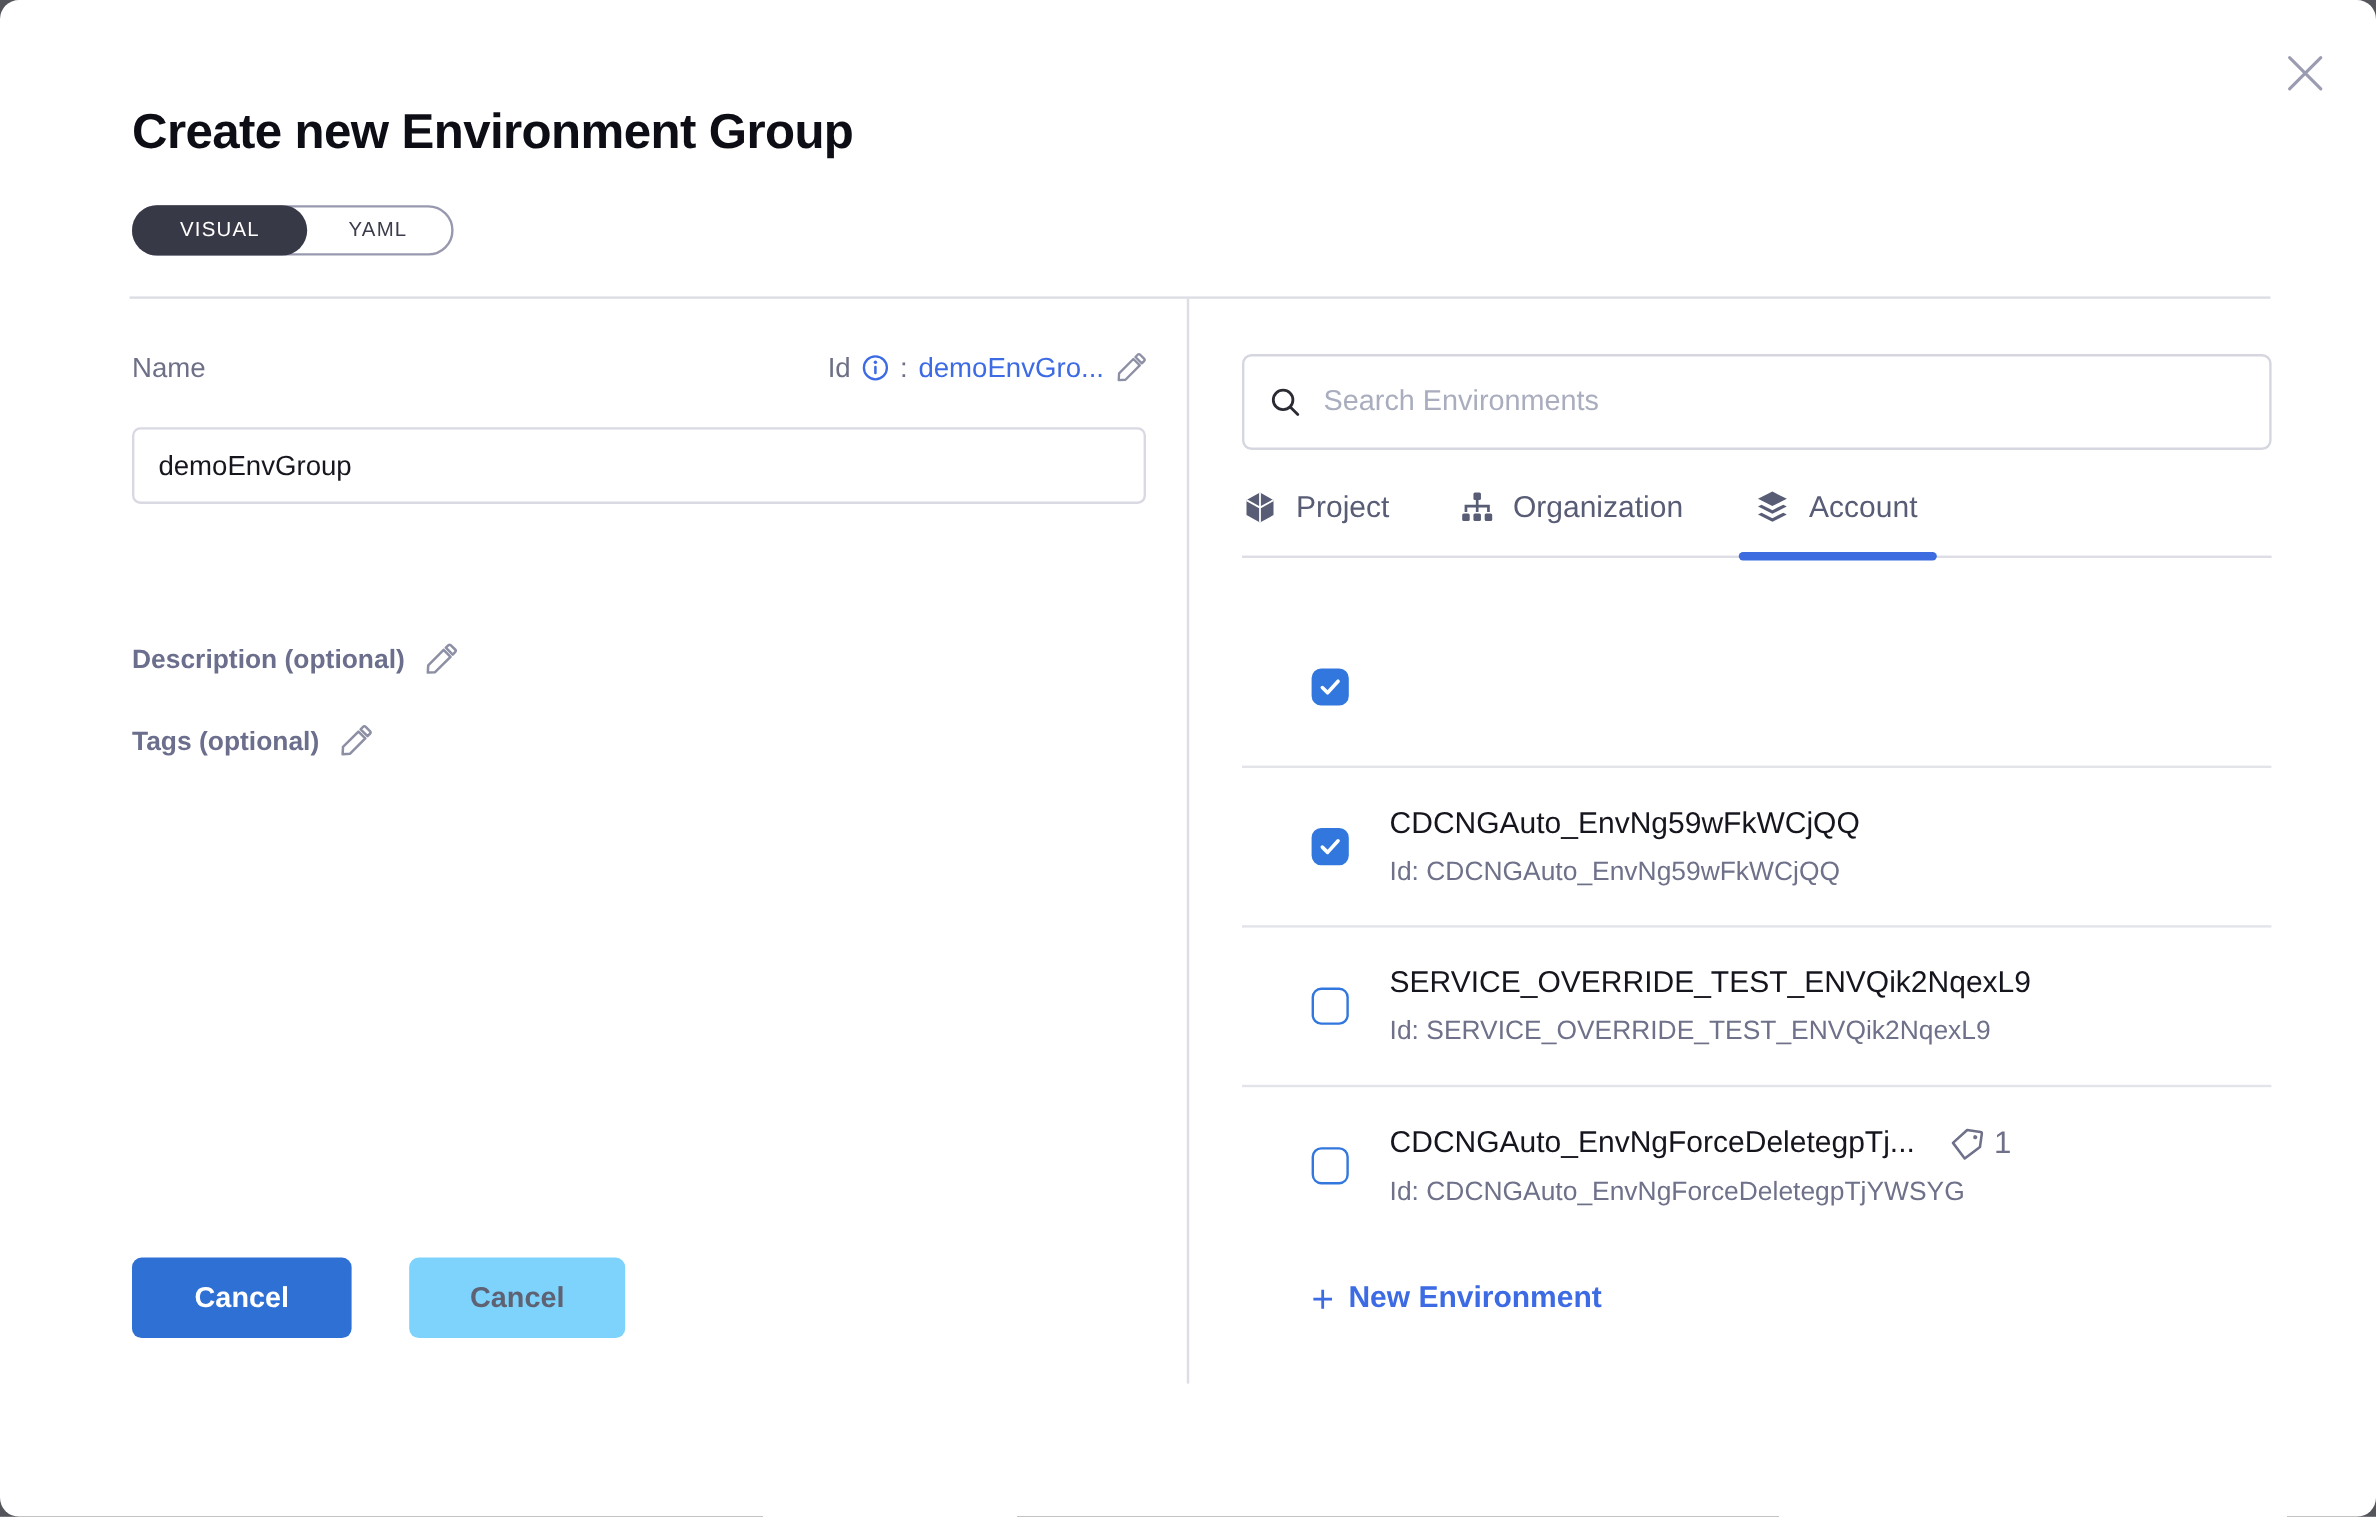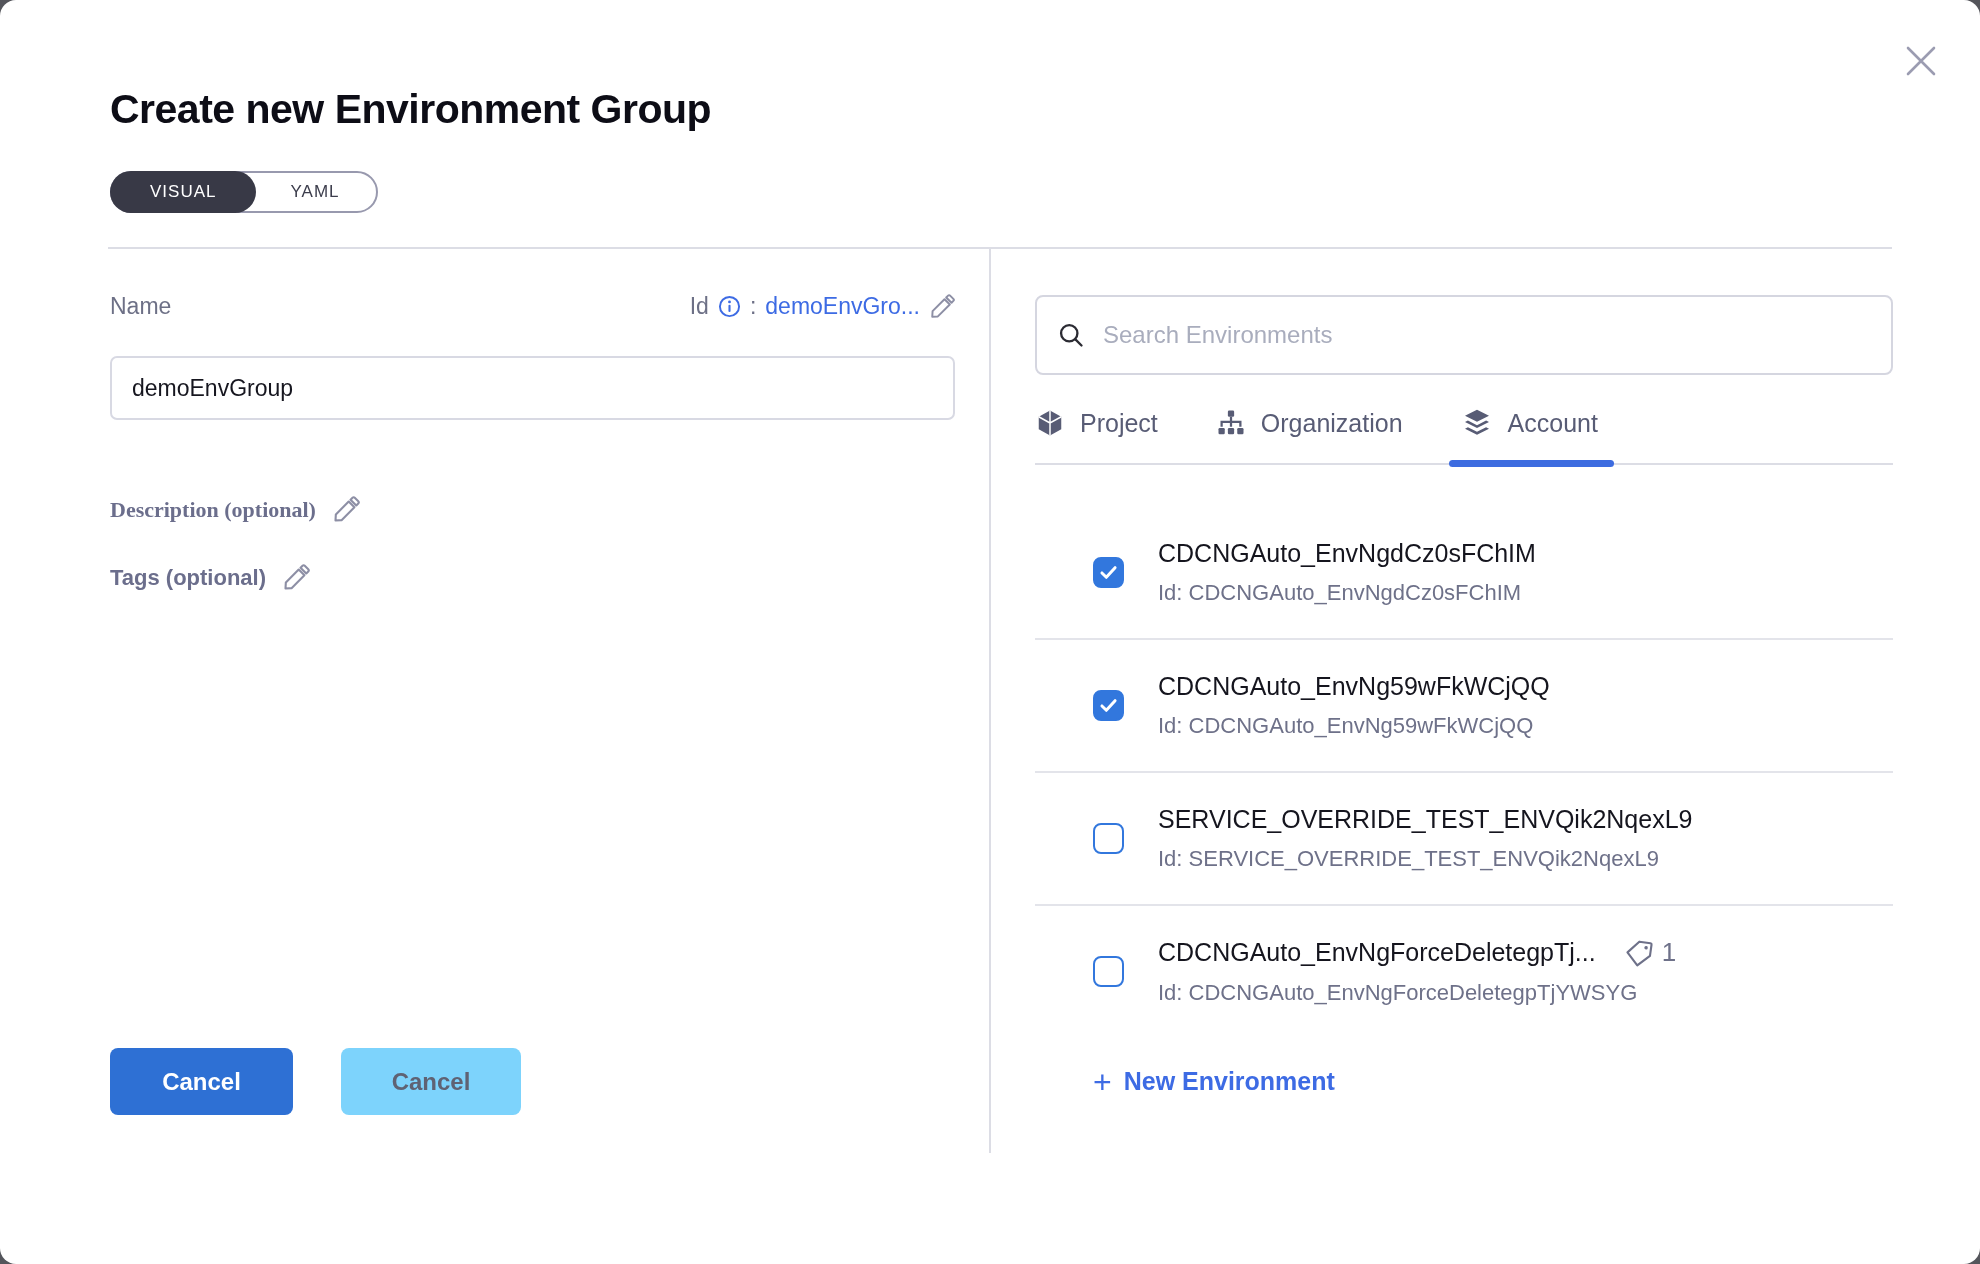--- a/index.html
+++ b/index.html
@@ -66,21 +66,21 @@
   .id-value{font-size:23px;color:#3d6be4;}
   .name-input{
     margin-top:36px;width:100%;height:64px;box-sizing:border-box;
     border:2px solid #d8d9e3;border-radius:7px;
     font-family:"Liberation Sans",sans-serif;
     font-size:23px;color:#16161f;padding:16px 20px;outline:none;
   }
   .optional-row{
     display:flex;align-items:center;gap:16px;
   }
-  .optional-row.description{margin-top:76px;font-family:Liberation Serif, serif;}
+  .optional-row.description{margin-top:116px;}
   .optional-row.tags{margin-top:40px;}
   .optional-label{font-size:22px;font-weight:700;color:#6b6e8c;}
   .buttons-row{
     margin-top:auto;
     display:flex;align-items:center;gap:48px;
   }
   .btn{
     height:67px;border:none;border-radius:8px;
     font-family:"Liberation Sans",sans-serif;
     font-size:24px;font-weight:700;cursor:pointer;
@@ -266,27 +266,20 @@
         </div>
       </div>
 
       <div class="env-list">
 
         <div class="env-row">
           <div class="checkbox checked">
             <svg width="21" height="21" viewBox="0 0 24 24">
                 <path d="M4.5 12.5 L9.5 17.5 L19.5 6.5" stroke="#ffffff" stroke-width="3.4" fill="none" stroke-linecap="round" stroke-linejoin="round"></path>
               </svg>
-          </div>
-          <div class="env-text">
-            <div class="env-name-line">
-              <span class="env-name">CDCNGAuto_EnvNgdCz0sFChIM</span>
-
-            </div>
-            <span class="env-id">Id: CDCNGAuto_EnvNgdCz0sFChIM</span>
           </div>
         </div>
 
         <div class="env-row">
           <div class="checkbox checked">
             <svg width="21" height="21" viewBox="0 0 24 24">
                 <path d="M4.5 12.5 L9.5 17.5 L19.5 6.5" stroke="#ffffff" stroke-width="3.4" fill="none" stroke-linecap="round" stroke-linejoin="round"></path>
               </svg>
           </div>
           <div class="env-text">

